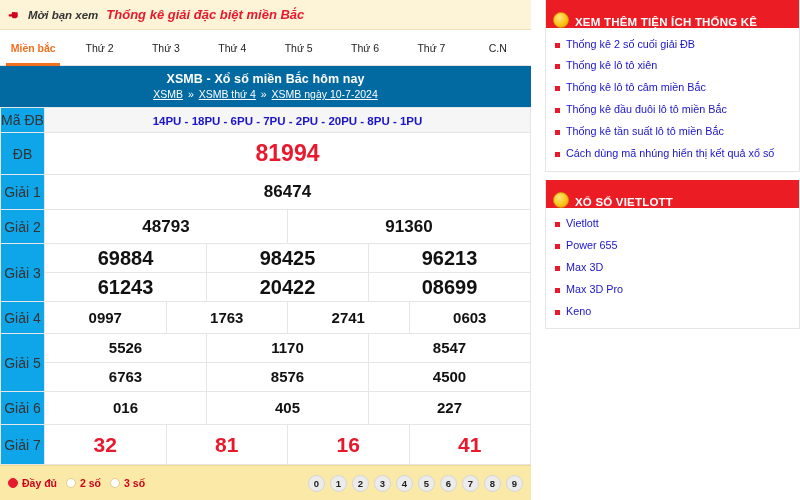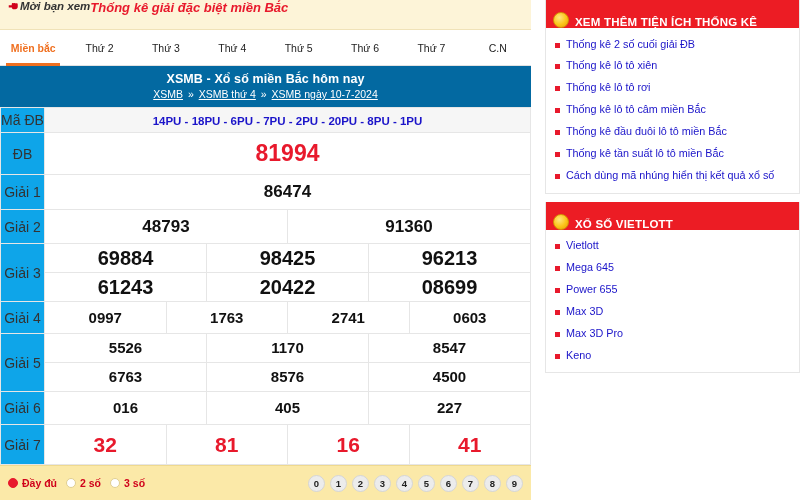--- a/index.html
+++ b/index.html
@@ -9,21 +9,21 @@
     font-family: "Liberation Sans", sans-serif;
     overflow: hidden;
   }
   .page { display: flex; width: 800px; height: 500px; }
 
   
   .main { width: 531px; height: 500px; background:#fff; display:flex; flex-direction:column; }
 
   .promo {
     background:#fdf4d8; border-bottom:1px solid #f0e2b8;
-    height:30px; display:flex; align-items:flex-start; padding-left:8px; gap:0;
+    height:30px; display:flex; align-items:center; padding-left:8px; gap:8px;
   }
   .promo-icon { width:12px; height:12px; color:#d0021b; display:block; }
   .promo-text { font-size:11.5px; font-style:italic; font-weight:bold; color:#333; white-space:nowrap; }
   .promo-link { font-size:13px; font-style:italic; font-weight:bold; color:#e8192c; white-space:nowrap; }
 
   .tabs { height:36px; display:flex; align-items:stretch; border-bottom:1px solid #e2e2e2; background:#fff; }
   .tab {
     flex:1; display:flex; align-items:center; justify-content:center;
     font-size:10.5px; color:#222; position:relative; cursor:pointer;
   }
@@ -272,24 +272,20 @@
         <div class="link-item">
             <span class="bullet"></span>
             <span class="link-text">Thống kê 2 số cuối giải ĐB</span>
           </div>
         <div class="link-item">
             <span class="bullet"></span>
             <span class="link-text">Thống kê lô tô xiên</span>
           </div>
         <div class="link-item">
             <span class="bullet"></span>
-            <span class="link-text">Thống kê lô tô rơi</span>
-          </div>
-        <div class="link-item">
-            <span class="bullet"></span>
             <span class="link-text">Thống kê lô tô câm miền Bắc</span>
           </div>
         <div class="link-item">
             <span class="bullet"></span>
             <span class="link-text">Thống kê đầu đuôi lô tô miền Bắc</span>
           </div>
         <div class="link-item">
             <span class="bullet"></span>
             <span class="link-text">Thống kê tần suất lô tô miền Bắc</span>
           </div>
@@ -305,24 +301,20 @@
         <span class="coin"></span>
         <span class="panel-title">XỔ SỐ VIETLOTT</span>
       </div>
       <div class="links">
         <div class="link-item">
             <span class="bullet"></span>
             <span class="link-text">Vietlott</span>
           </div>
         <div class="link-item">
             <span class="bullet"></span>
-            <span class="link-text">Mega 645</span>
-          </div>
-        <div class="link-item">
-            <span class="bullet"></span>
             <span class="link-text">Power 655</span>
           </div>
         <div class="link-item">
             <span class="bullet"></span>
             <span class="link-text">Max 3D</span>
           </div>
         <div class="link-item">
             <span class="bullet"></span>
             <span class="link-text">Max 3D Pro</span>
           </div>

